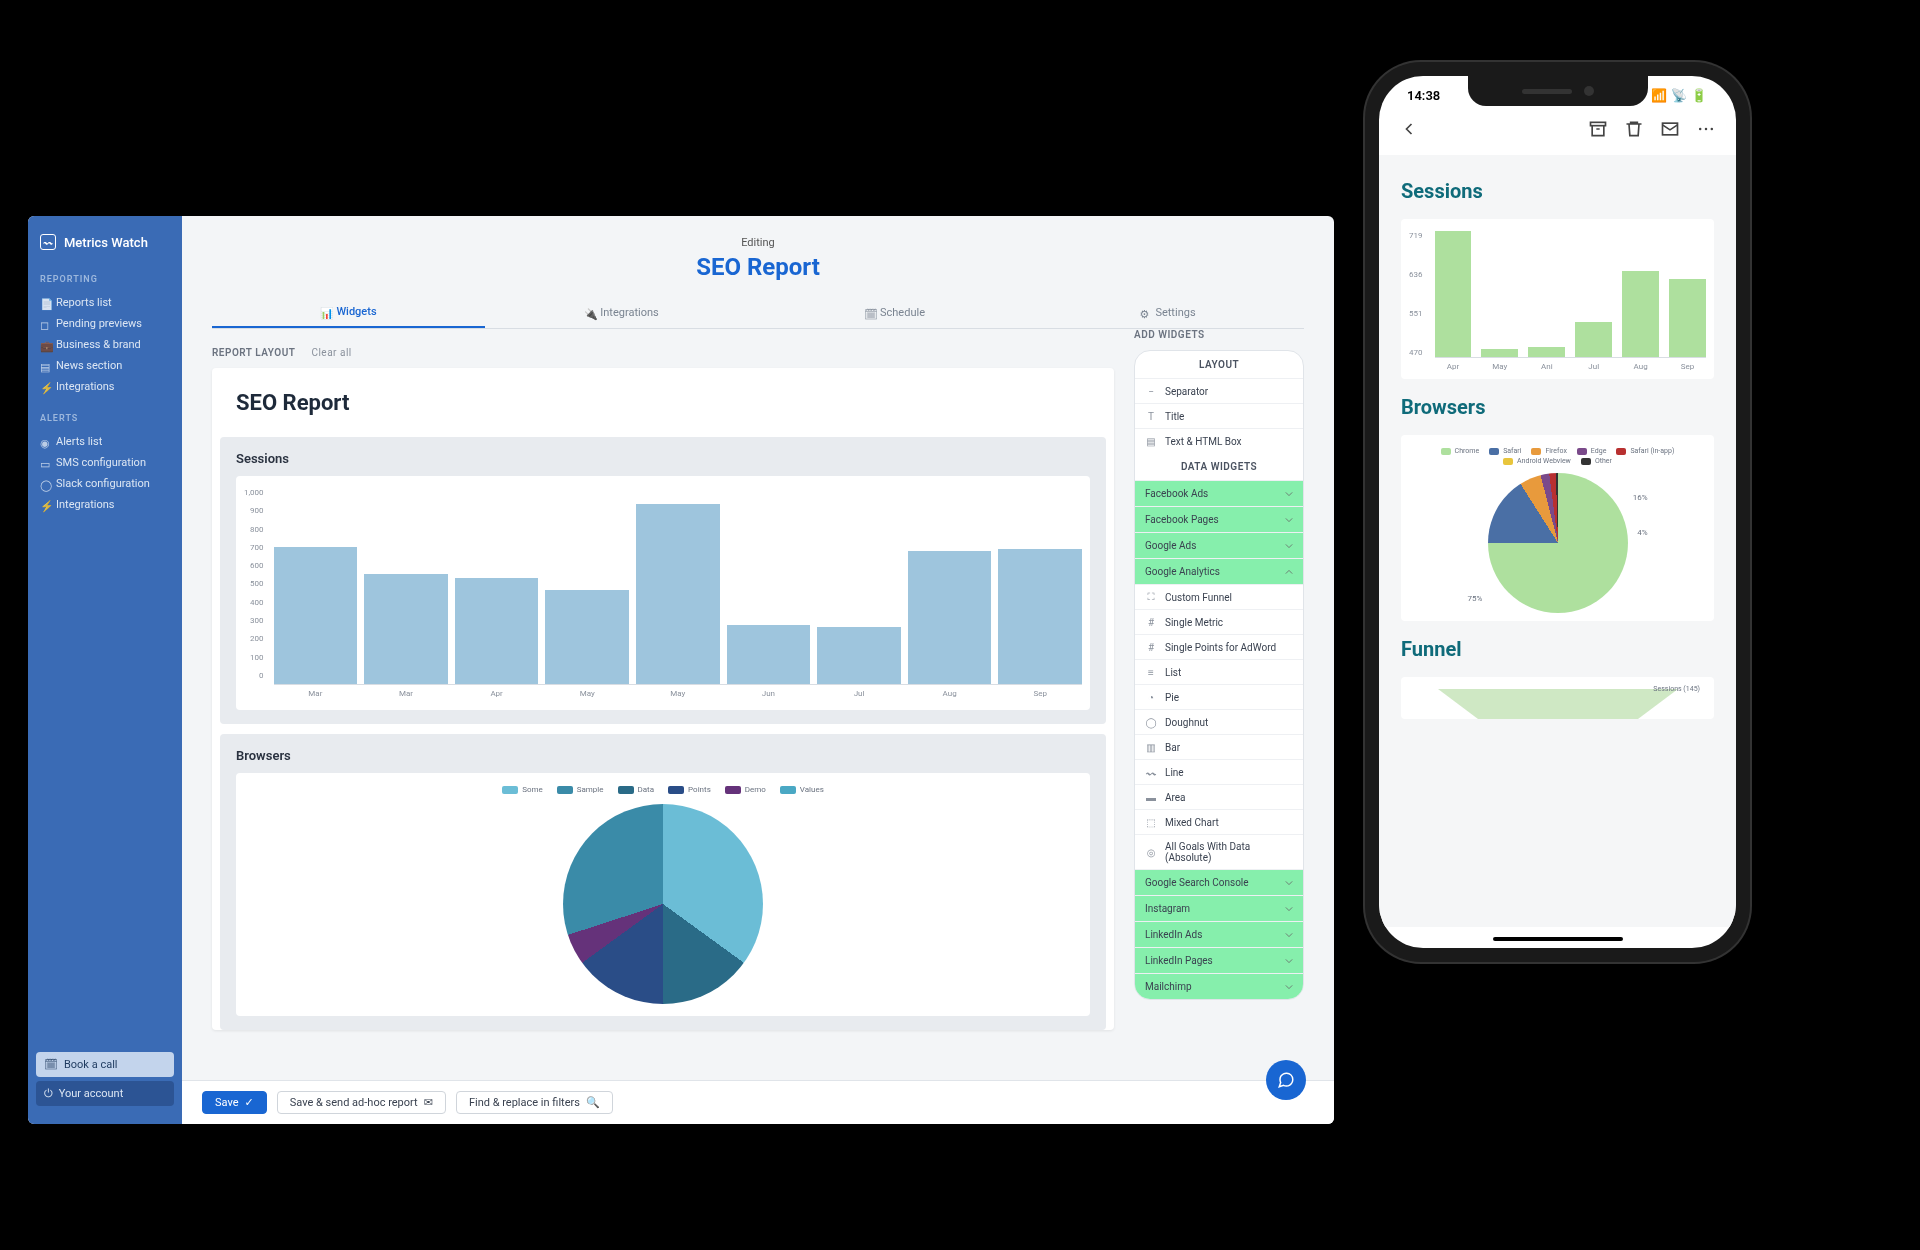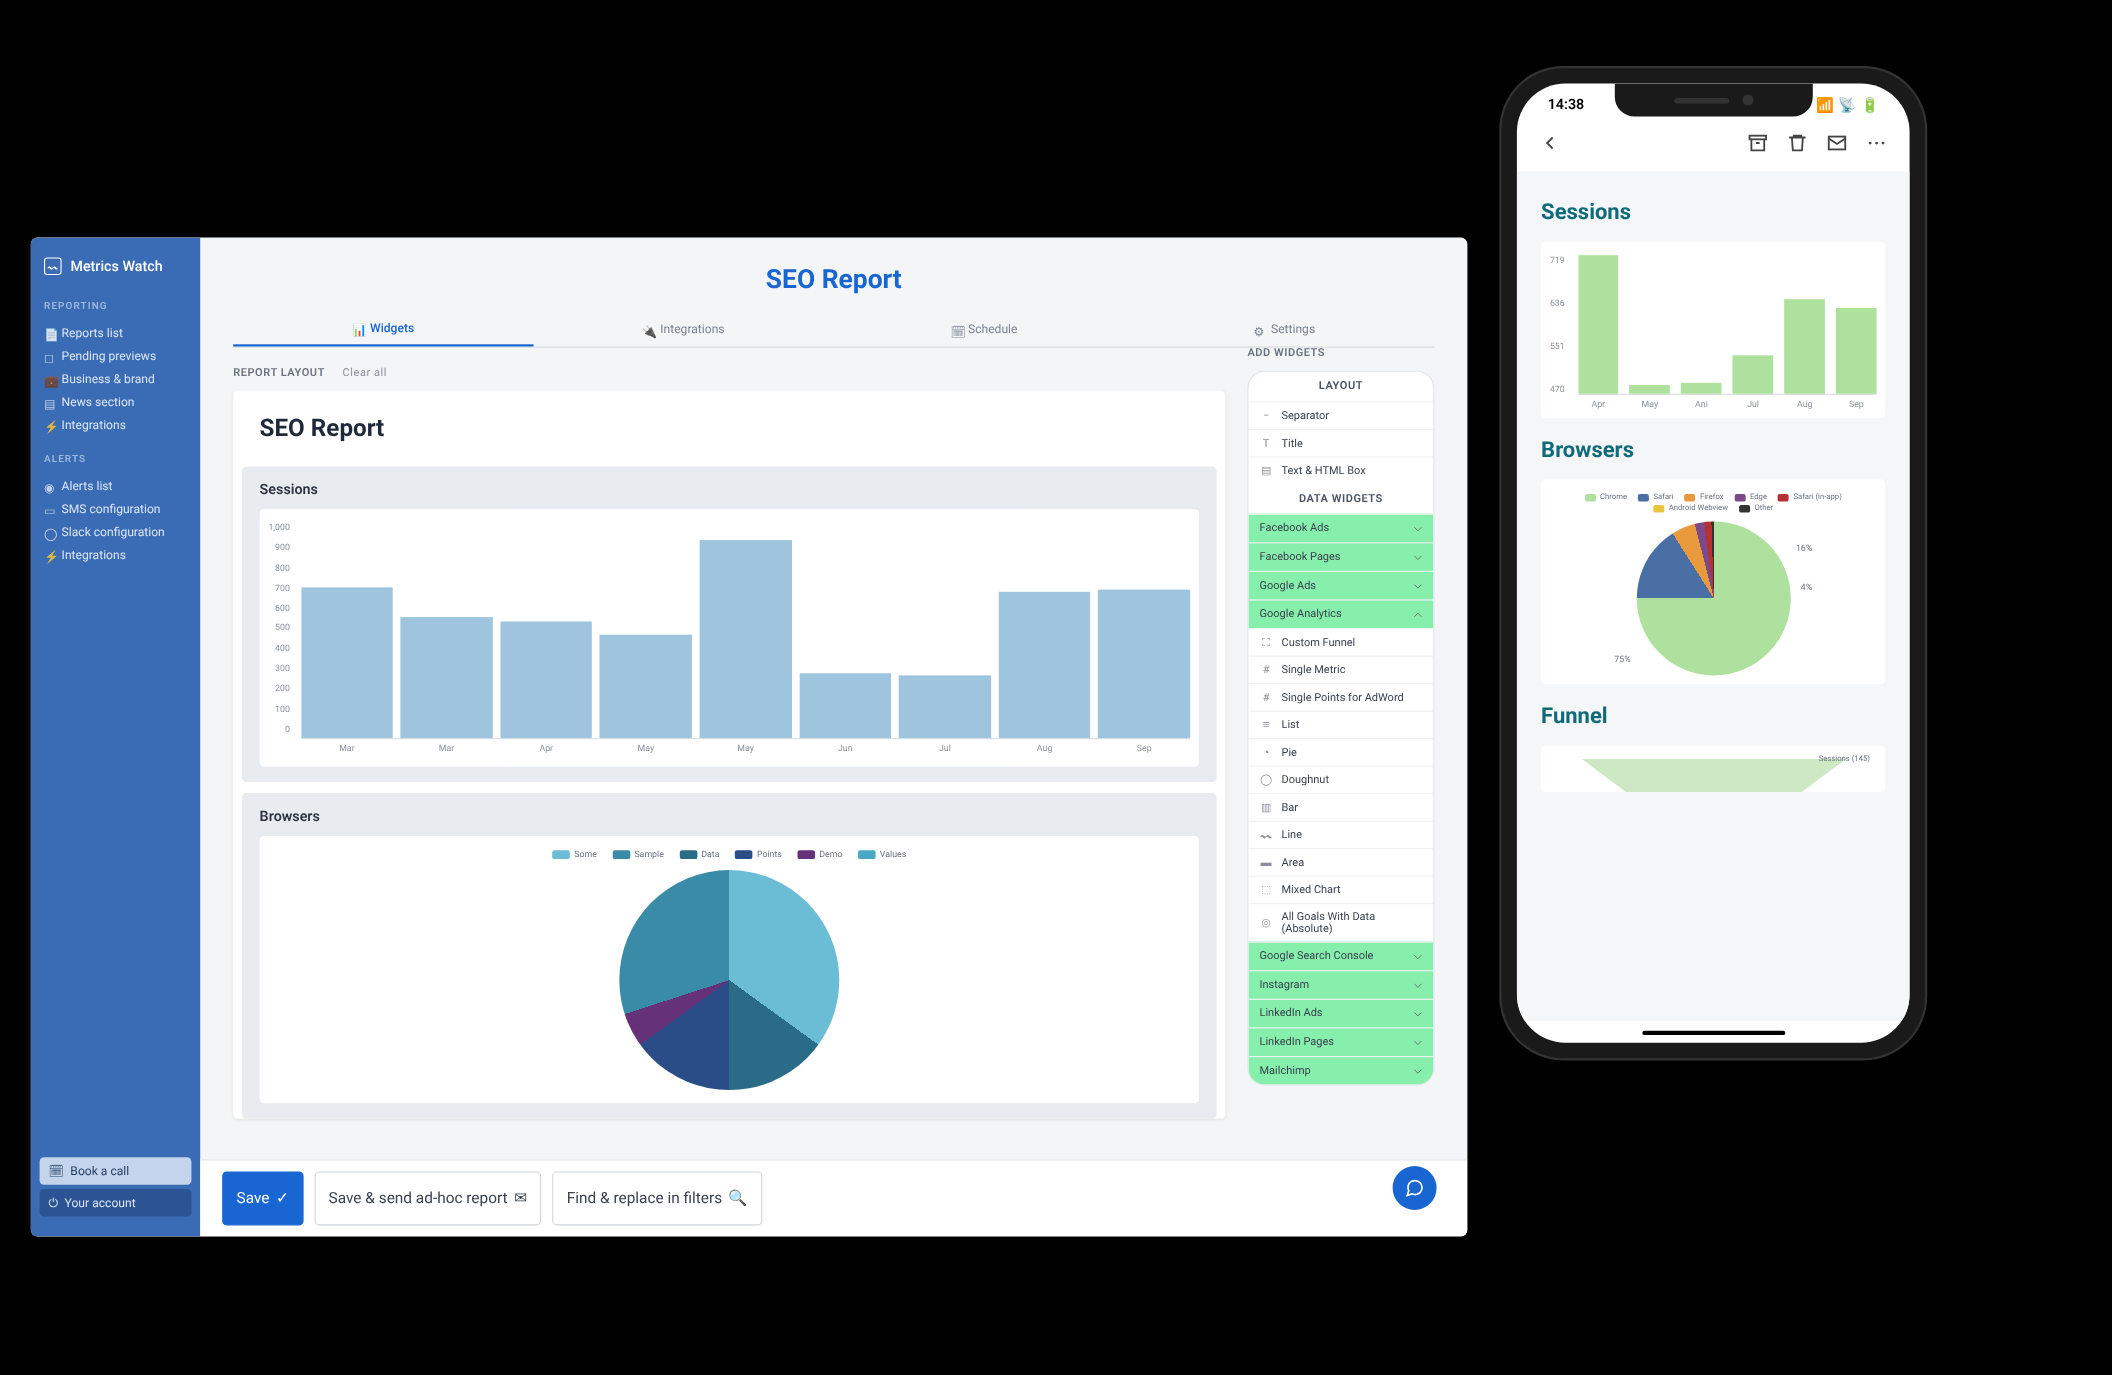--- a/index.html
+++ b/index.html
@@ -45,21 +45,21 @@
 .widgets-panel{width:170px}
 .panel-title{font-size:10px;color:#6b7380;font-weight:600;letter-spacing:.5px;margin-bottom:10px}
 .panel-card{background:#fff;border:1px solid #e0e4e9;border-radius:16px;overflow:hidden}
 .panel-section{text-align:center;font-size:10px;font-weight:600;color:#4a5260;padding:8px;letter-spacing:.5px}
 .panel-item{display:flex;align-items:center;gap:8px;padding:6px 10px;font-size:10px;color:#3a4250;border-top:1px solid #eef0f3;cursor:pointer}
 .panel-item .ic{width:12px;height:12px;flex-shrink:0;color:#8a919c;display:flex;align-items:center;justify-content:center}
 .panel-accordion{display:flex;align-items:center;justify-content:space-between;padding:7px 10px;font-size:10px;color:#3a4250;cursor:pointer;border-top:1px solid #eef0f3;background:#86efac}
 .chev{width:8px;height:8px}
 .sub-items .panel-item{padding-left:10px;background:#fff}
 .footer-bar{position:absolute;bottom:0;left:0;right:0;background:#fff;padding:10px 20px;display:flex;gap:10px;border-top:1px solid #e0e4e9}
-.btn{border:1px solid #d0d5db;background:#fff;border-radius:4px;padding:15px 12px;font-size:14px;display:flex;align-items:flex-end;gap:6px;cursor:pointer;color:#3a4250}
+.btn{border:1px solid #d0d5db;background:#fff;border-radius:4px;padding:4px 12px;font-size:11px;display:flex;align-items:flex-start;gap:6px;cursor:pointer;color:#3a4250}
 .btn.primary{background:#1966d2;color:#fff;border-color:#1966d2}
 .fab{position:absolute;right:28px;bottom:24px;width:40px;height:40px;border-radius:50%;background:#1966d2;display:flex;align-items:center;justify-content:center;cursor:pointer}
 .fab svg{width:18px;height:18px;color:#fff}
 
 .phone{position:absolute;right:170px;top:62px;width:385px;height:900px;background:#1a1a1a;border-radius:56px;padding:14px;box-shadow:0 0 0 2px #333}
 .phone-screen{width:100%;height:100%;background:#ffffff;border-radius:44px;overflow:hidden;position:relative}
 .notch{position:absolute;top:0;left:50%;transform:translateX(-50%);width:180px;height:30px;background:#1a1a1a;border-radius:0 0 18px 18px;display:flex;align-items:center;justify-content:center}
 .notch::before{content:"";width:50px;height:5px;background:#333;border-radius:3px;margin-right:12px}
 .notch::after{content:"";width:10px;height:10px;background:#333;border-radius:50%}
 .status-bar{display:flex;justify-content:space-between;padding:12px 28px 0;font-size:13px;font-weight:600}
@@ -138,20 +138,21 @@
           <span>Book a call</span>
         </div>
       <div class="bottom-btn dark">
           <span>⏻</span>
           <span>Your account</span>
         </div>
     </div>
   </div>
 
   <div class="main">
+    <div class="editing">Editing</div>
     <div class="main-title">SEO Report</div>
     <div class="tabs">
       <div class="tab active">
           <span class="ic">📊</span>
           <span>Widgets</span>
         </div>
       <div class="tab">
           <span class="ic">🔌</span>
           <span>Integrations</span>
         </div>

